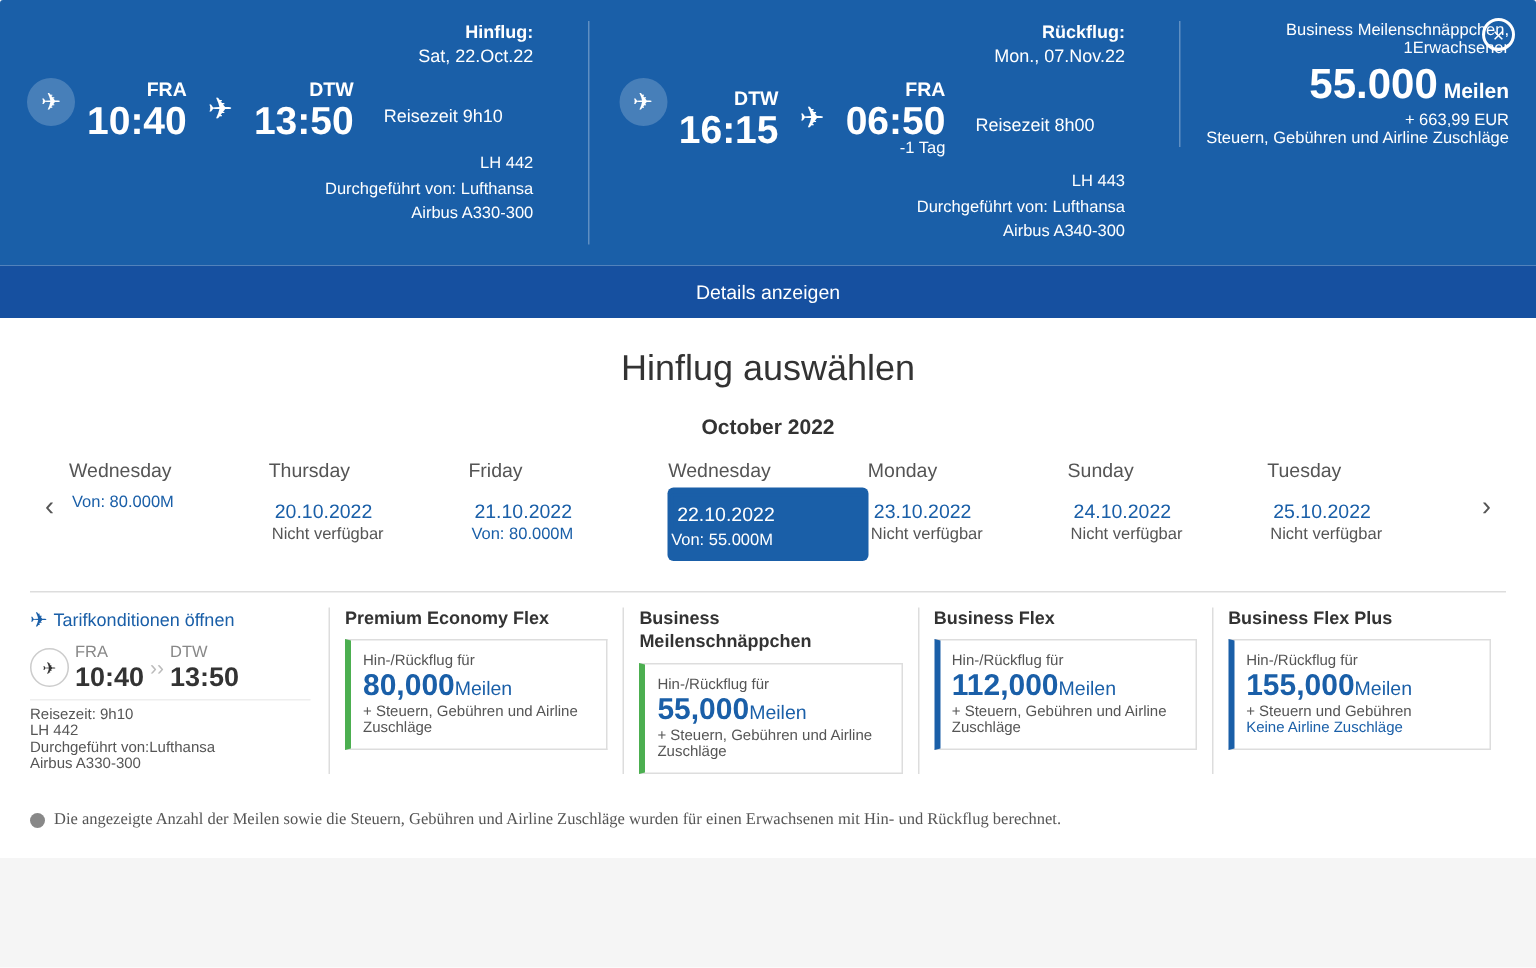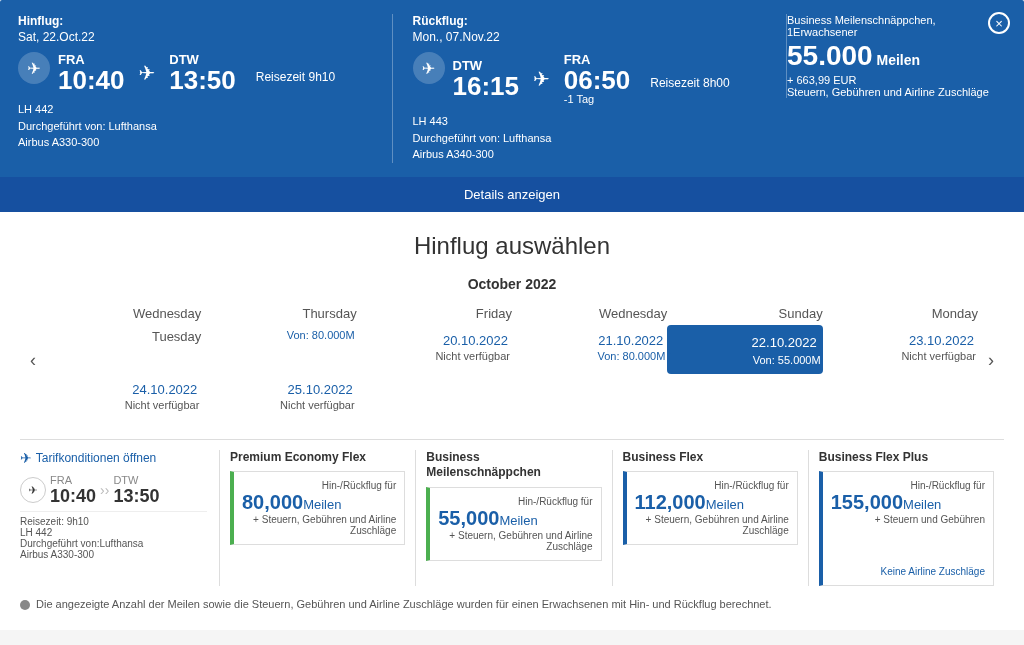--- a/index.html
+++ b/index.html
@@ -42,21 +42,22 @@
       display: flex;
       align-items: center;
       justify-content: center;
       font-size: 13px;
       line-height: 1;
     }
 
     .flights-row {
       display: flex;
       align-items: flex-start;
-      gap: 0;
+      gap: 16px;
+      text-align: right;
     }
 
     .flight-segment {
       flex: 1;
       padding-right: 20px;
     }
 
     .flight-segment + .flight-segment {
       border-left: 1px solid rgba(255,255,255,0.3);
       padding-left: 20px;
@@ -209,22 +210,22 @@
       border: none;
       font-size: 18px;
       cursor: pointer;
       color: #555;
       padding: 0 10px;
     }
 
     .calendar-grid {
       flex: 1;
       display: grid;
-      grid-template-columns: repeat(6, 1fr);
-      text-align: right;
+      grid-template-columns: repeat(7, 1fr);
+      text-align: left;
     }
 
     .cal-day-name {
       font-size: 13px;
       color: #555;
       padding: 4px 0;
     }
 
     .cal-date {
       font-size: 13px;
@@ -353,35 +354,35 @@
 
     .fare-price-big {
       font-size: 20px;
       font-weight: bold;
       color: #1a5fa8;
     }
 
     .fare-sub {
       font-size: 10px;
       color: #555;
-      text-align: right;
     }
 
     .fare-sub.no-airline {
       color: #1a5fa8;
     }
 
     
     .footer-note {
       font-size: 11px;
       color: #555;
-      margin-top: 12px;
+      margin-top: 24px;
       display: flex;
       align-items: center;
       gap: 6px;
+      font-family: Liberation Serif, serif;
     }
 
     .info-dot {
       width: 10px;
       height: 10px;
       border-radius: 50%;
       background: #888;
       flex-shrink: 0;
       margin-top: 2px;
     }
@@ -475,22 +476,22 @@
     <div class="calendar-section">
       <div class="calendar-month">October 2022</div>
       <div class="calendar-nav">
         <button class="cal-arrow">‹</button>
         <div class="calendar-grid" id="calendar-grid">
 
         <div class="cal-day-name">Wednesday</div>
             <div class="cal-day-name">Thursday</div>
             <div class="cal-day-name">Friday</div>
             <div class="cal-day-name">Wednesday</div>
+            <div class="cal-day-name">Monday</div>
             <div class="cal-day-name">Sunday</div>
-            <div class="cal-day-name">Monday</div>
             <div class="cal-day-name">Tuesday</div>
             <div class="cal-cell" style="cursor: pointer;">
               <div class="cal-price blue-price">Von: 80.000M</div>
             </div>
             <div class="cal-cell" style="cursor: pointer;">
               <div class="cal-date">20.10.2022</div>
               <div class="cal-price unavailable">Nicht verfügbar</div>
             </div>
             <div class="cal-cell" style="cursor: pointer;">
               <div class="cal-date">21.10.2022</div>
@@ -575,21 +576,21 @@
                 <div><span class="fare-price-big">112,000</span><span style="font-size: 13px; color: rgb(26, 95, 168);">Meilen</span></div>
                 <div class="fare-sub">+ Steuern, Gebühren und Airline Zuschläge</div>
               </div>
             </div>
             <div class="fare-class-col">
               <div class="fare-class-header" style="white-space: pre-line;">Business Flex Plus</div>
               <div class="fare-price-box blue-left">
                 <div class="fare-sub">Hin-/Rückflug für</div>
                 <div><span class="fare-price-big">155,000</span><span style="font-size: 13px; color: rgb(26, 95, 168);">Meilen</span></div>
                 <div class="fare-sub">+ Steuern und Gebühren</div>
-                <div class="fare-sub no-airline" style="color: rgb(26, 95, 168); margin-top: 41px;">Keine Airline Zuschläge</div>
+                <div class="fare-sub no-airline" style="color: rgb(26, 95, 168);">Keine Airline Zuschläge</div>
               </div>
             </div>
           </div>
 
       </div>
     </div>
 
     <div class="footer-note">
       <div class="info-dot"></div>
       <span>Die angezeigte Anzahl der Meilen sowie die Steuern, Gebühren und Airline Zuschläge wurden für einen Erwachsenen mit Hin- und Rückflug berechnet.</span>

